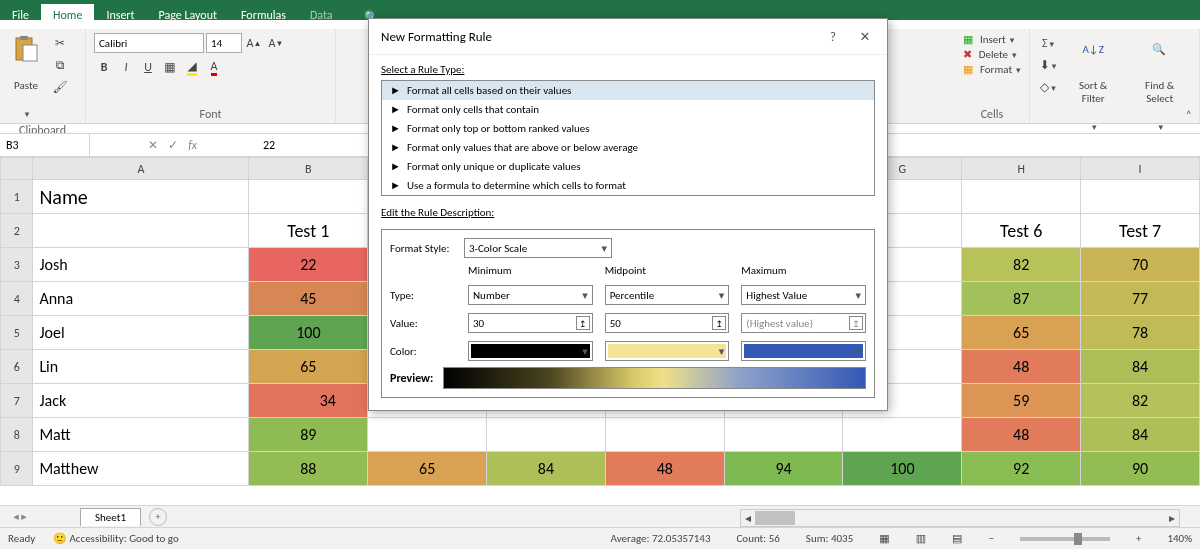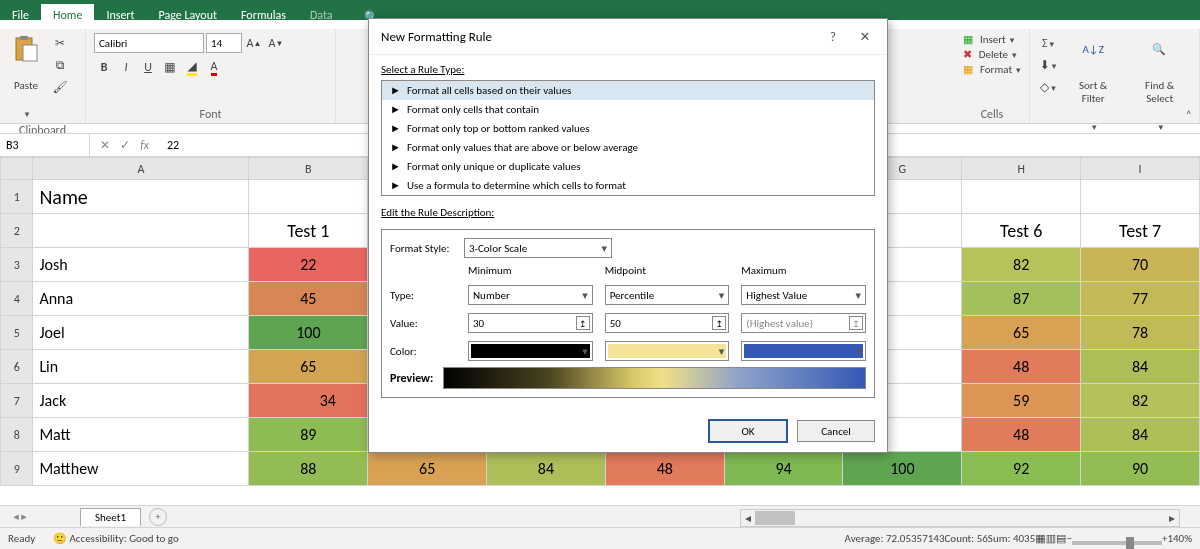--- a/index.html
+++ b/index.html
@@ -20,21 +20,21 @@
 .rgroup-label { text-align: center; font-size: 12px; color: #666; padding-top: 2px; }
 .rgroup-body { display: flex; align-items: flex-start; gap: 6px; }
 .rbig { display: flex; flex-direction: column; align-items: center; gap: 16px; font-size: 11px; color: #444; padding: 2px 4px; }
 .ricon { width: 28px; height: 28px; display: flex; align-items: center; justify-content: center; }
 .rsel { border: 1px solid #ababab; background: #fff; font-size: 11px; padding: 1px 4px; height: 20px; }
 .rmini { width: 20px; height: 20px; display: flex; align-items: center; justify-content: center; color: #444; border: 1px solid transparent; }
 .rstack { display: flex; flex-direction: column; gap: 2px; }
 .rrow { display: flex; gap: 2px; align-items: center; }
 
 
-.fbar { position: absolute; top: 133px; left: 0; right: 0; height: 24px; background: #fff; border-top: 1px solid #d4d4d4; border-bottom: 1px solid #d4d4d4; display: flex; align-items: center; }
+.fbar { position: absolute; top: 133px; left: 0; right: 0; height: 24px; background: #fff; border-top: 1px solid #d4d4d4; border-bottom: 1px solid #d4d4d4; display: flex; align-items: center; gap: 48px; }
 .namebox { width: 90px; border-right: 1px solid #d4d4d4; padding: 2px 6px; font-size: 12px; height: 100%; display: flex; align-items: center; }
 .fbar-icons { display: flex; gap: 10px; padding: 0 10px; color: #888; }
 .fbar-input { flex: 1; padding: 2px 8px; font-size: 12px; }
 
 
 .gridwrap { position: absolute; top: 157px; left: 0; right: 0; bottom: 42px; overflow: hidden; }
 .sheet { border-collapse: collapse; width: 100%; }
 .sheet th { background: #e6e6e6; border: 1px solid #d4d4d4; font-weight: normal; font-size: 12px; color: #444; }
 .sheet td { border: 1px solid #d4d4d4; font-size: 16px; color: #000; height: 34px; padding: 0 6px; }
 .colhead { height: 22px; }
@@ -45,21 +45,21 @@
 
 .sheettabs { position: absolute; bottom: 22px; left: 0; right: 0; height: 22px; background: #f3f2f1; border-top: 1px solid #d4d4d4; display: flex; align-items: center; font-size: 11px; }
 .stab { padding: 2px 14px; background: #fff; border: 1px solid #aaa; border-bottom: none; margin-left: 40px; }
 .addsheet { width: 18px; height: 18px; border: 1px solid #bbb; border-radius: 50%; display: flex; align-items: center; justify-content: center; margin-left: 8px; color: #666; }
 .hscroll { position: absolute; right: 20px; bottom: 22px; width: 440px; height: 18px; background: #f1f1f1; border: 1px solid #ccc; }
 .hscroll .thumb { position: absolute; left: 14px; width: 40px; height: 14px; top: 1px; background: #c1c1c1; }
 .hscroll .arrow { position: absolute; width: 14px; height: 14px; top: 1px; display: flex; align-items: center; justify-content: center; color: #555; }
 
 
 .status { position: absolute; bottom: 0; left: 0; right: 0; height: 22px; background: #f3f2f1; border-top: 1px solid #d4d4d4; display: flex; align-items: center; font-size: 11px; color: #444; padding: 0 8px; gap: 18px; }
-.status .right { margin-left: auto; display: flex; gap: 0; align-items: flex-end; }
+.status .right { margin-left: auto; display: flex; gap: 26px; align-items: center; }
 .zoomslider { width: 90px; height: 4px; background: #bbb; position: relative; }
 .zoomslider::after { content: ""; position: absolute; left: 60%; top: -4px; width: 8px; height: 12px; background: #888; }
 
 
 .dialog { position: absolute; left: 368px; top: 18px; width: 520px; background: #fff; border: 1px solid #888; box-shadow: 2px 2px 10px rgba(0,0,0,0.3); font-size: 12px; }
 .dlg-title { padding: 10px 12px; font-size: 13px; display: flex; align-items: center; border-bottom: 1px solid #eee; }
 .dlg-title .spacer { flex: 1; }
 .dlg-title .wbtn { width: 20px; text-align: center; color: #555; cursor: pointer; margin-left: 12px; }
 .dlg-body { padding: 8px 12px 12px 12px; }
 .dlg-label { font-size: 11px; text-decoration: underline; margin-bottom: 4px; }
@@ -424,17 +424,13 @@
             <div class="sw" style="background:#3358b5"></div>
           </div>
       </div>
 
       <div class="preview-row">
         <b>Preview:</b>
         <div class="preview-bar"></div>
       </div>
     </div>
   </div>
-  <div class="dlg-btns">
-    <button class="dbtn primary">OK</button>
-    <button class="dbtn">Cancel</button>
-  </div>
 </div>
 
 </body></html>

